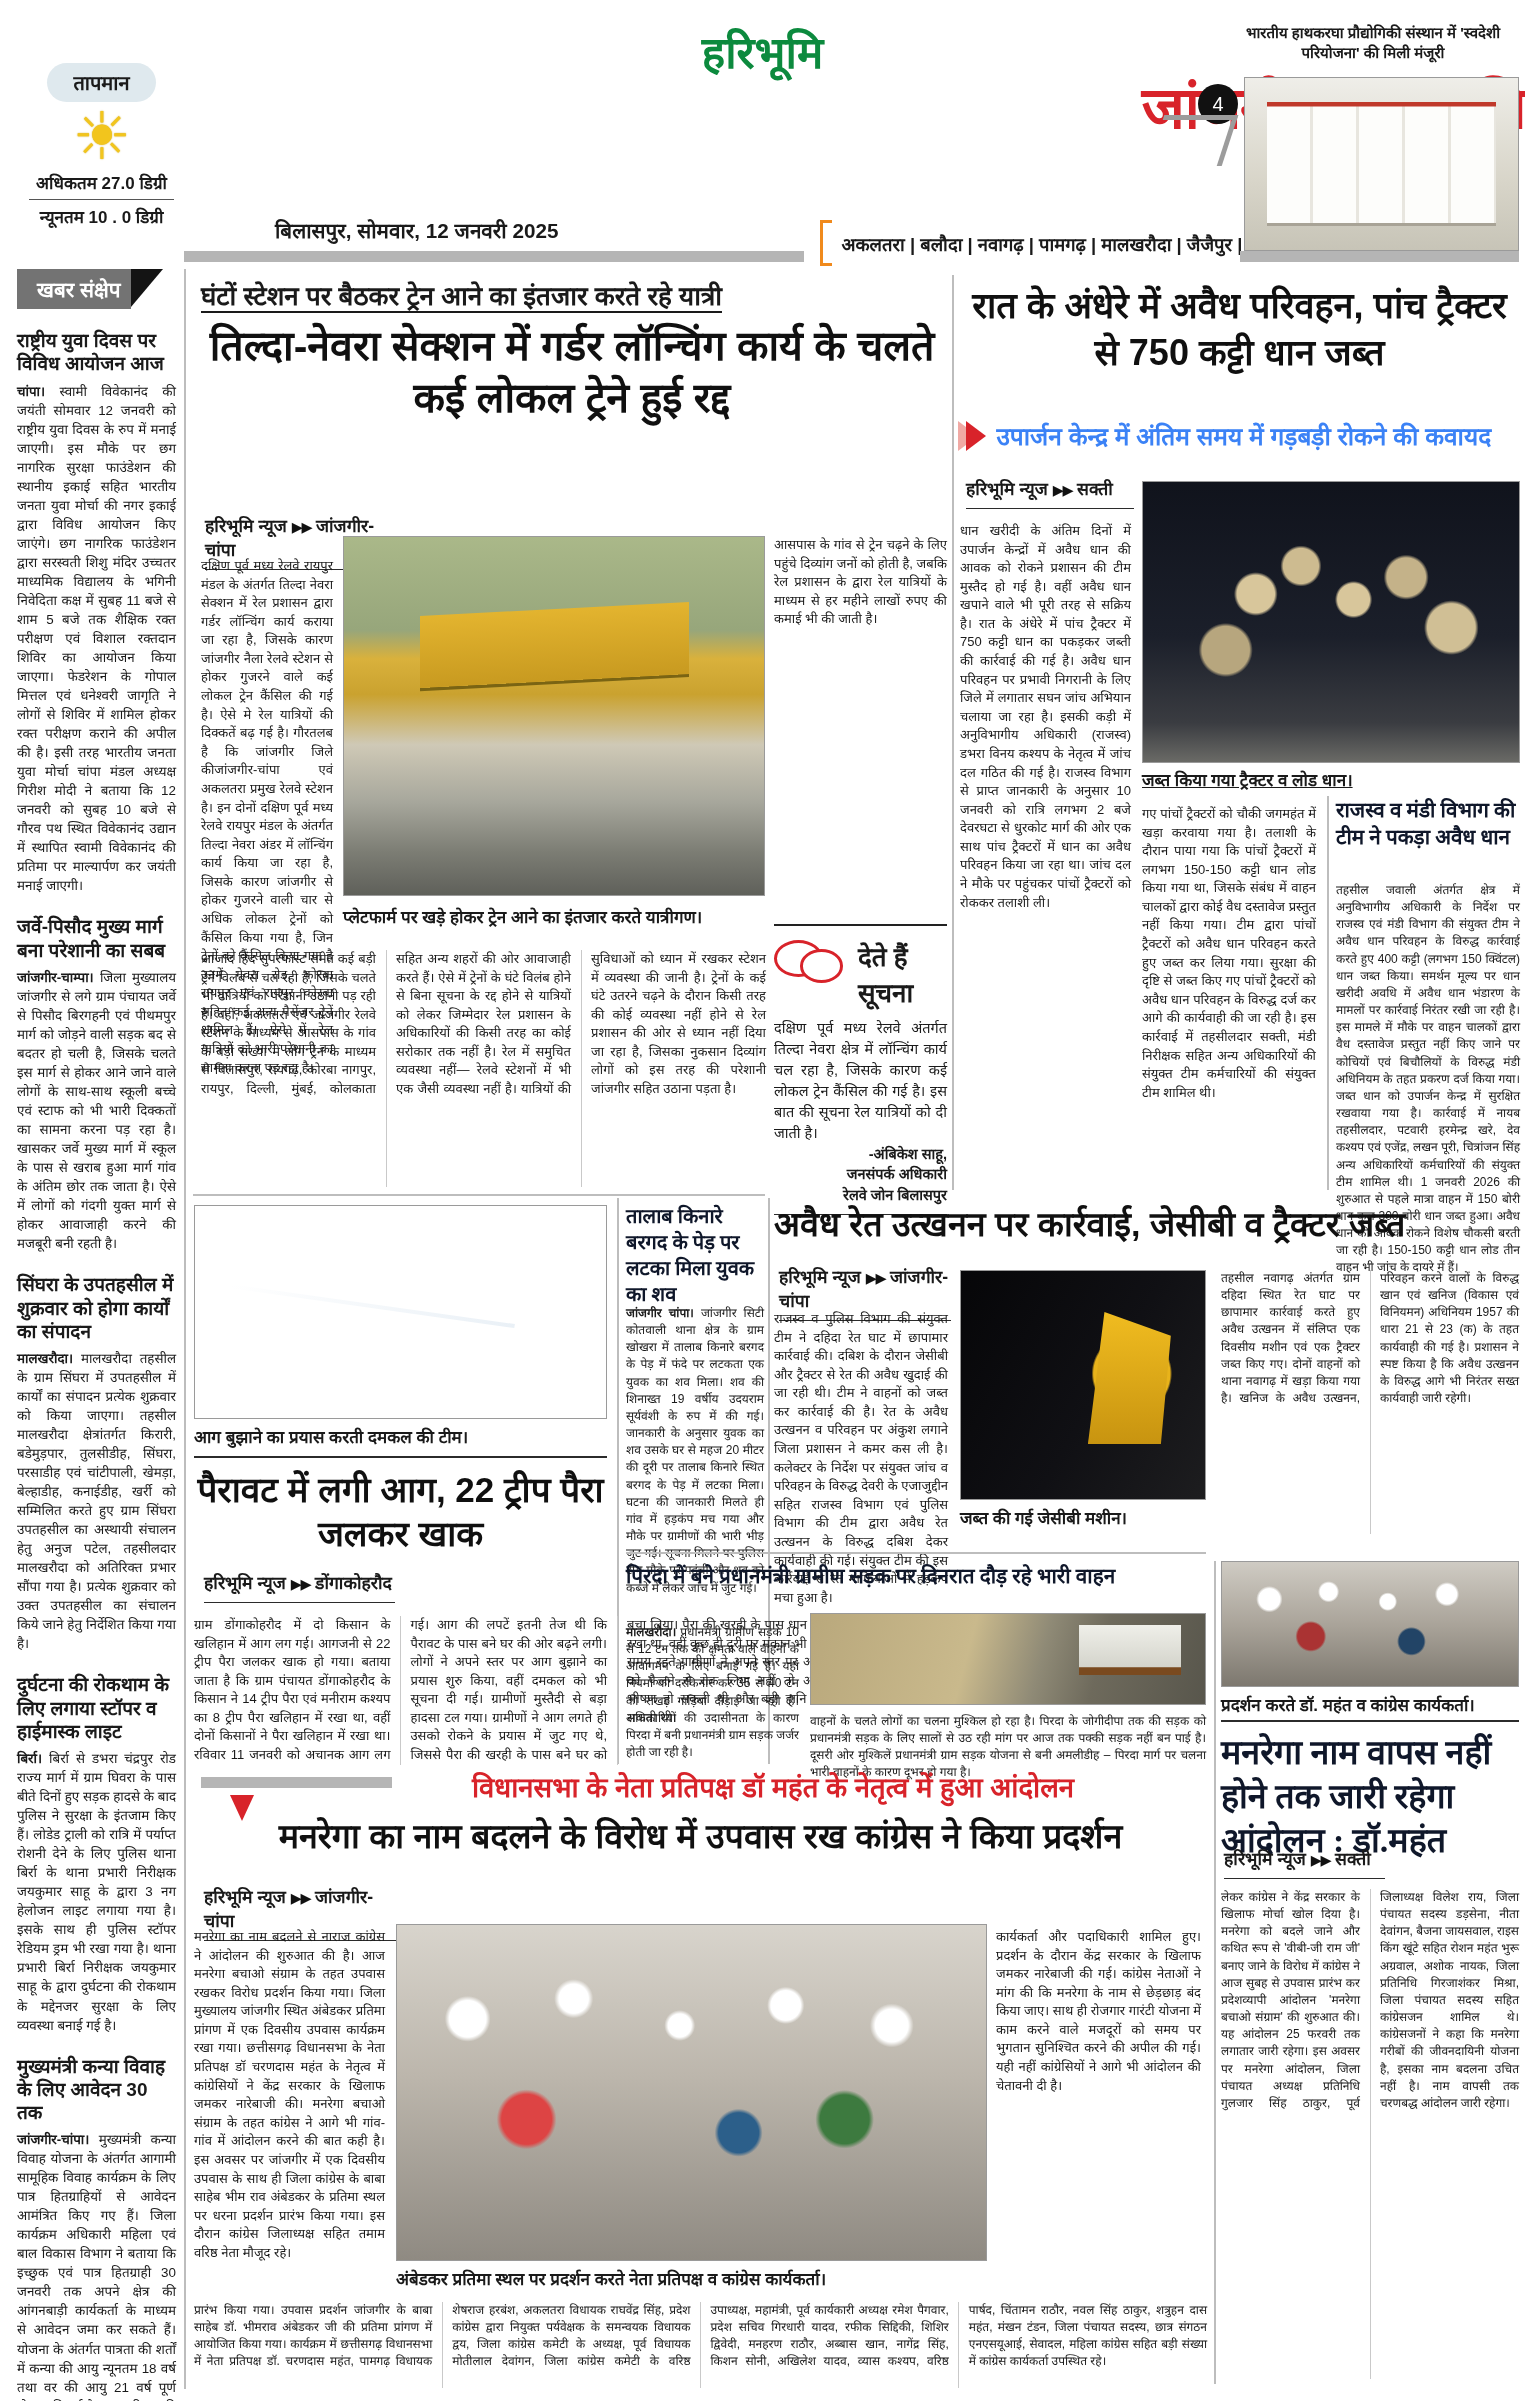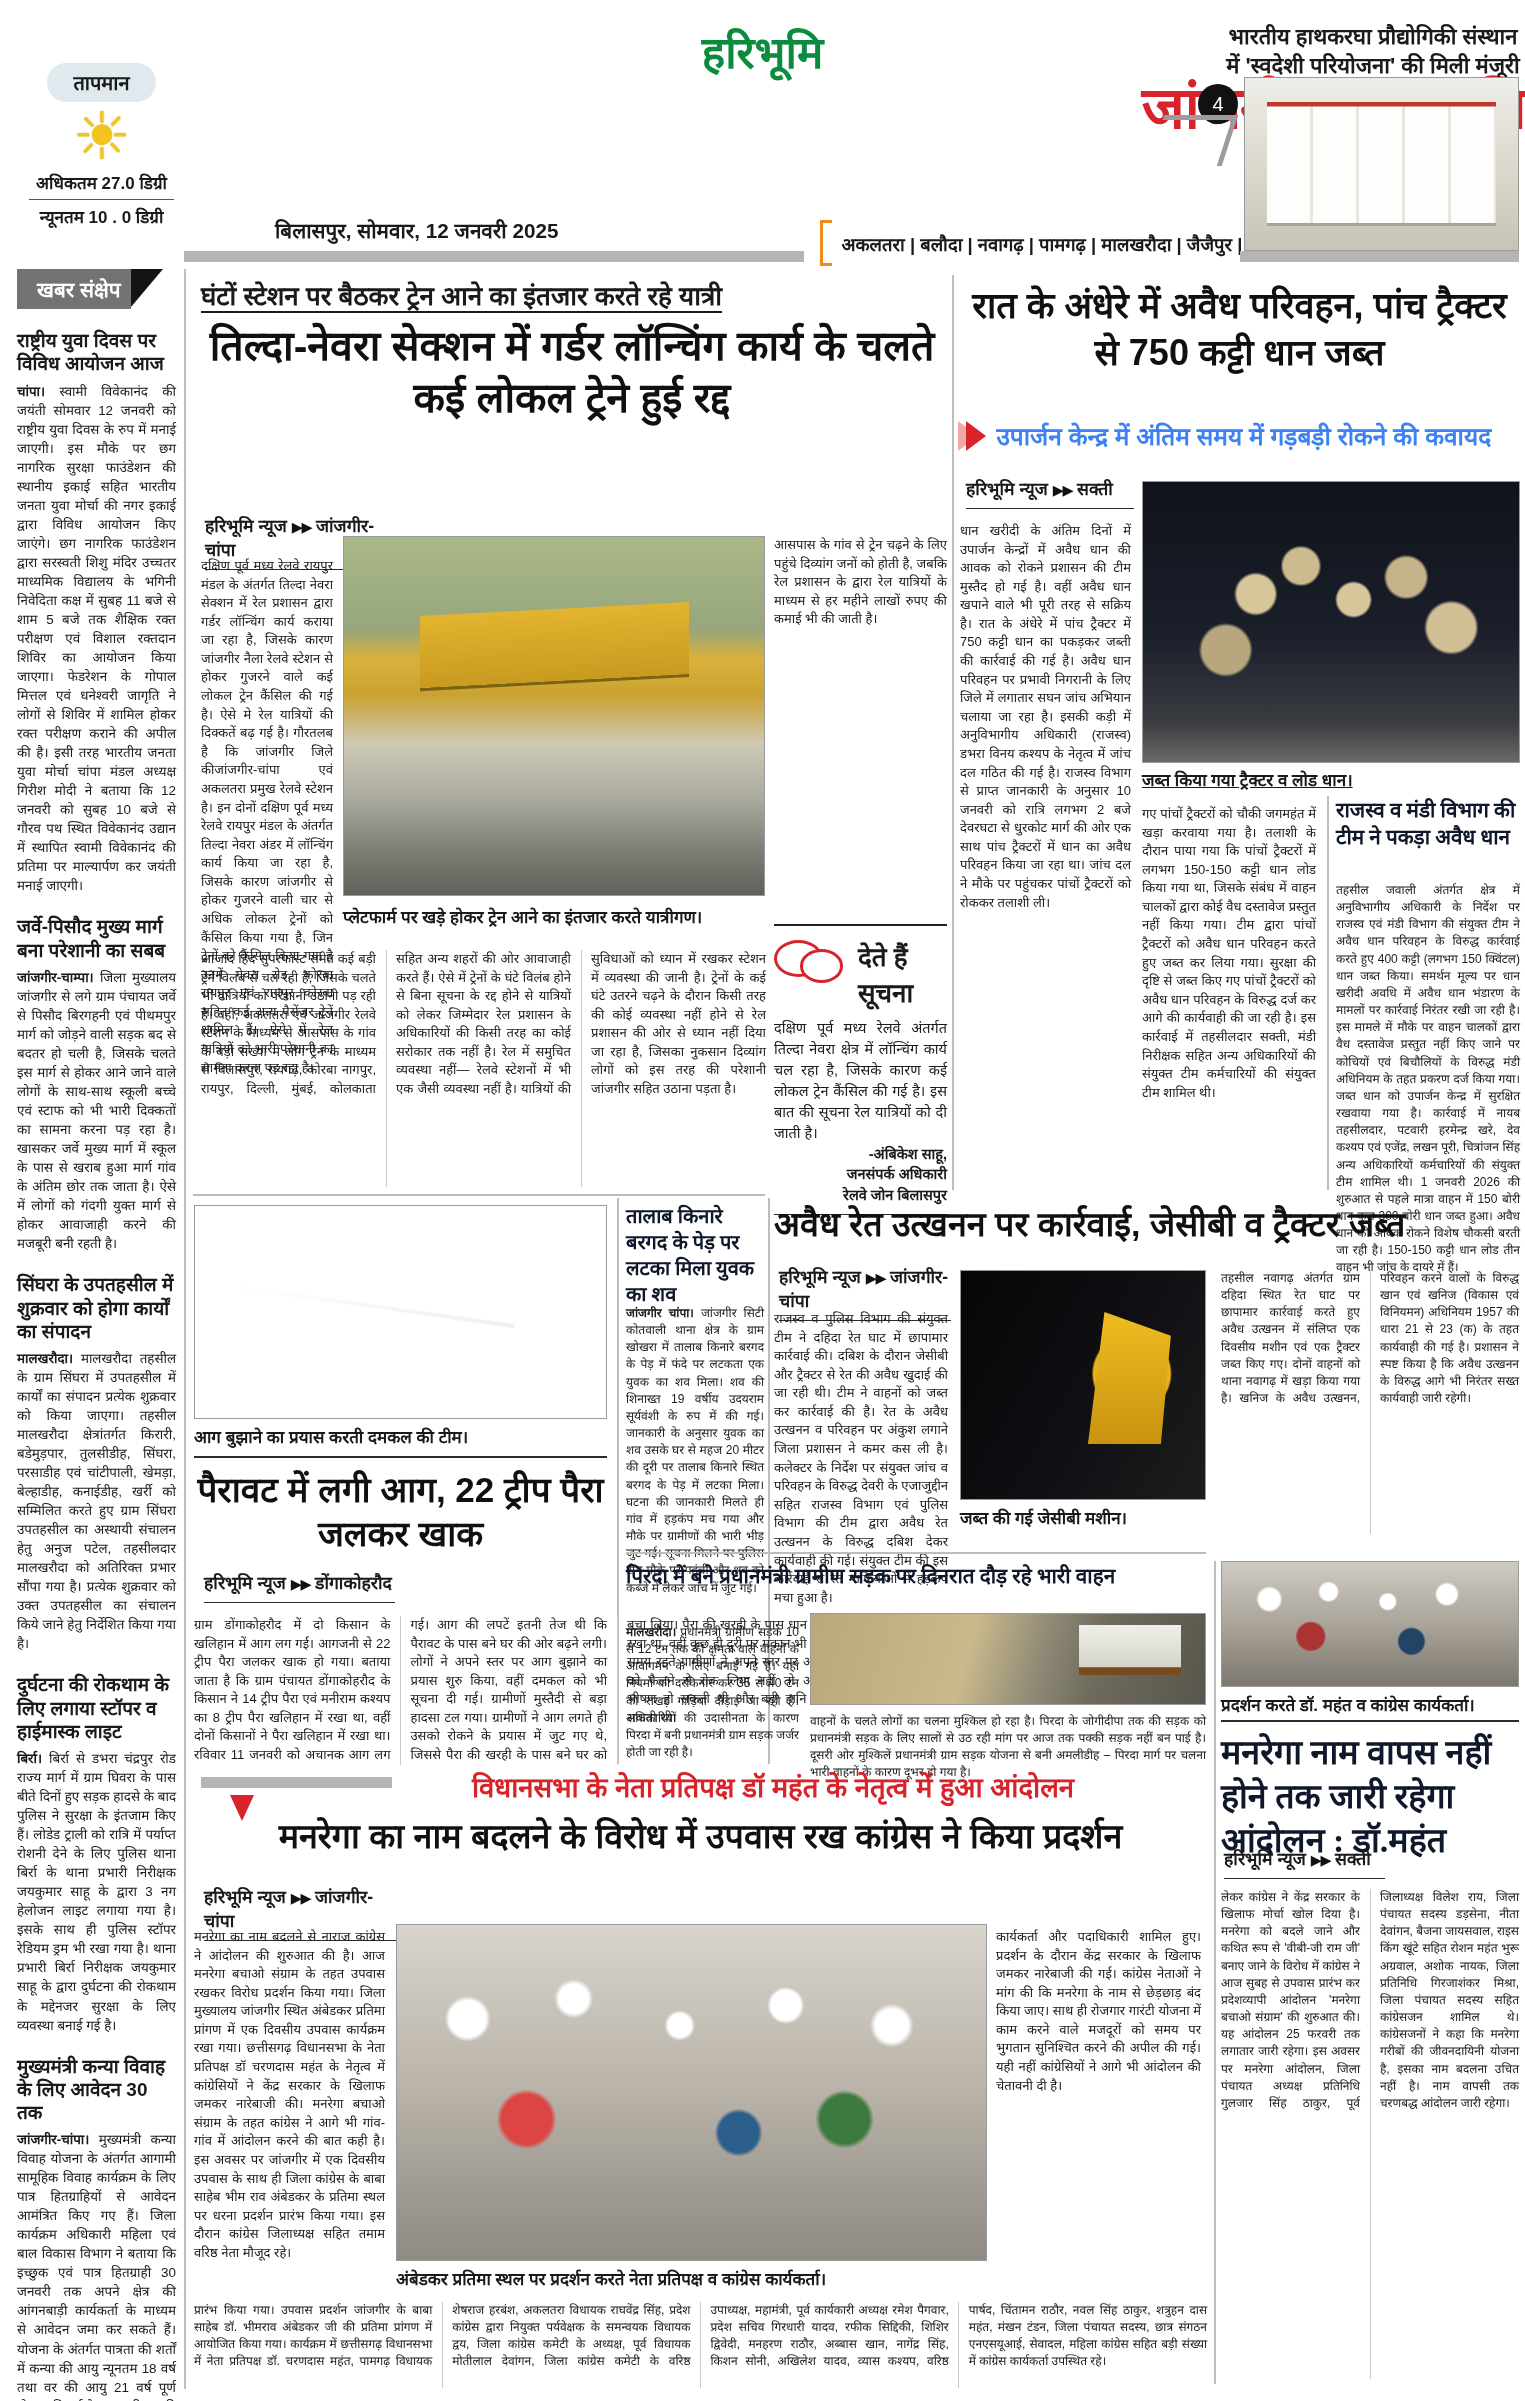--- a/index.html
+++ b/index.html
@@ -13,21 +13,21 @@
   .weather{position:absolute;left:29px;top:63px;width:145px;text-align:center;}
   .weather .pill{display:inline-block;background:#dfe9ee;border-radius:20px;padding:6.1px 26px;font-weight:700;font-size:20px;}
   .weather .sun{font-size:66px;line-height:1.05;color:#f2c51d;text-shadow:0 0 1.5px #caa00a;}
   .weather .t1{font-weight:700;font-size:17px;border-bottom:1.5px solid #555;padding-bottom:4.6px;}
   .weather .t2{font-weight:700;font-size:17px;padding-top:4.6px;}
   .brand{position:absolute;left:0;width:100%;text-align:center;color:#0c8a3e;font-weight:800;}
   .edition{position:absolute;left:0;width:100%;text-align:center;color:#d8232a;font-weight:800;}
   .dateline{position:absolute;font-weight:700;font-size:20.7px;}
   .towns{position:absolute;display:flex;align-items:center;font-weight:700;font-size:18.4px;}
   .towns .bracket{width:9.2px;height:40px;border-left:3.8px solid #f08a1d;border-top:3.8px solid #f08a1d;border-bottom:3.8px solid #f08a1d;margin-right:9.2px;}
-  .promo-title{position:absolute;text-align:center;font-weight:700;font-size:22px;line-height:1.3;}
+  .promo-title{position:absolute;text-align:center;font-weight:700;font-size:15px;line-height:1.3;}
   .pagecircle{position:absolute;width:40px;height:40px;border-radius:50%;background:#111;color:#fff;font-size:20px;display:flex;align-items:center;justify-content:center;}
   .photo{position:absolute;border:0.8px solid #9a9a9a;box-sizing:border-box;}
   .cap{position:absolute;font-weight:700;font-size:17px;}
   
   .briefs{position:absolute;left:17px;top:269px;width:159px;}
   .briefs-tab{position:relative;background:#737373;color:#fff;font-weight:800;font-size:20.7px;padding:6.1px 10.7px 6.1px 20px;display:inline-block;}
   .briefs-fold{position:absolute;right:-32px;top:0;width:0;height:0;border-top:38px solid #141414;border-right:32px solid transparent;}
   .brief h3{font-size:19px;line-height:1.22;margin:20px 0 6.1px 0;}
   .brief p{font-size:13.4px;line-height:1.42;text-align:justify;margin:0;}
   .brief b.lead{font-weight:700;}

